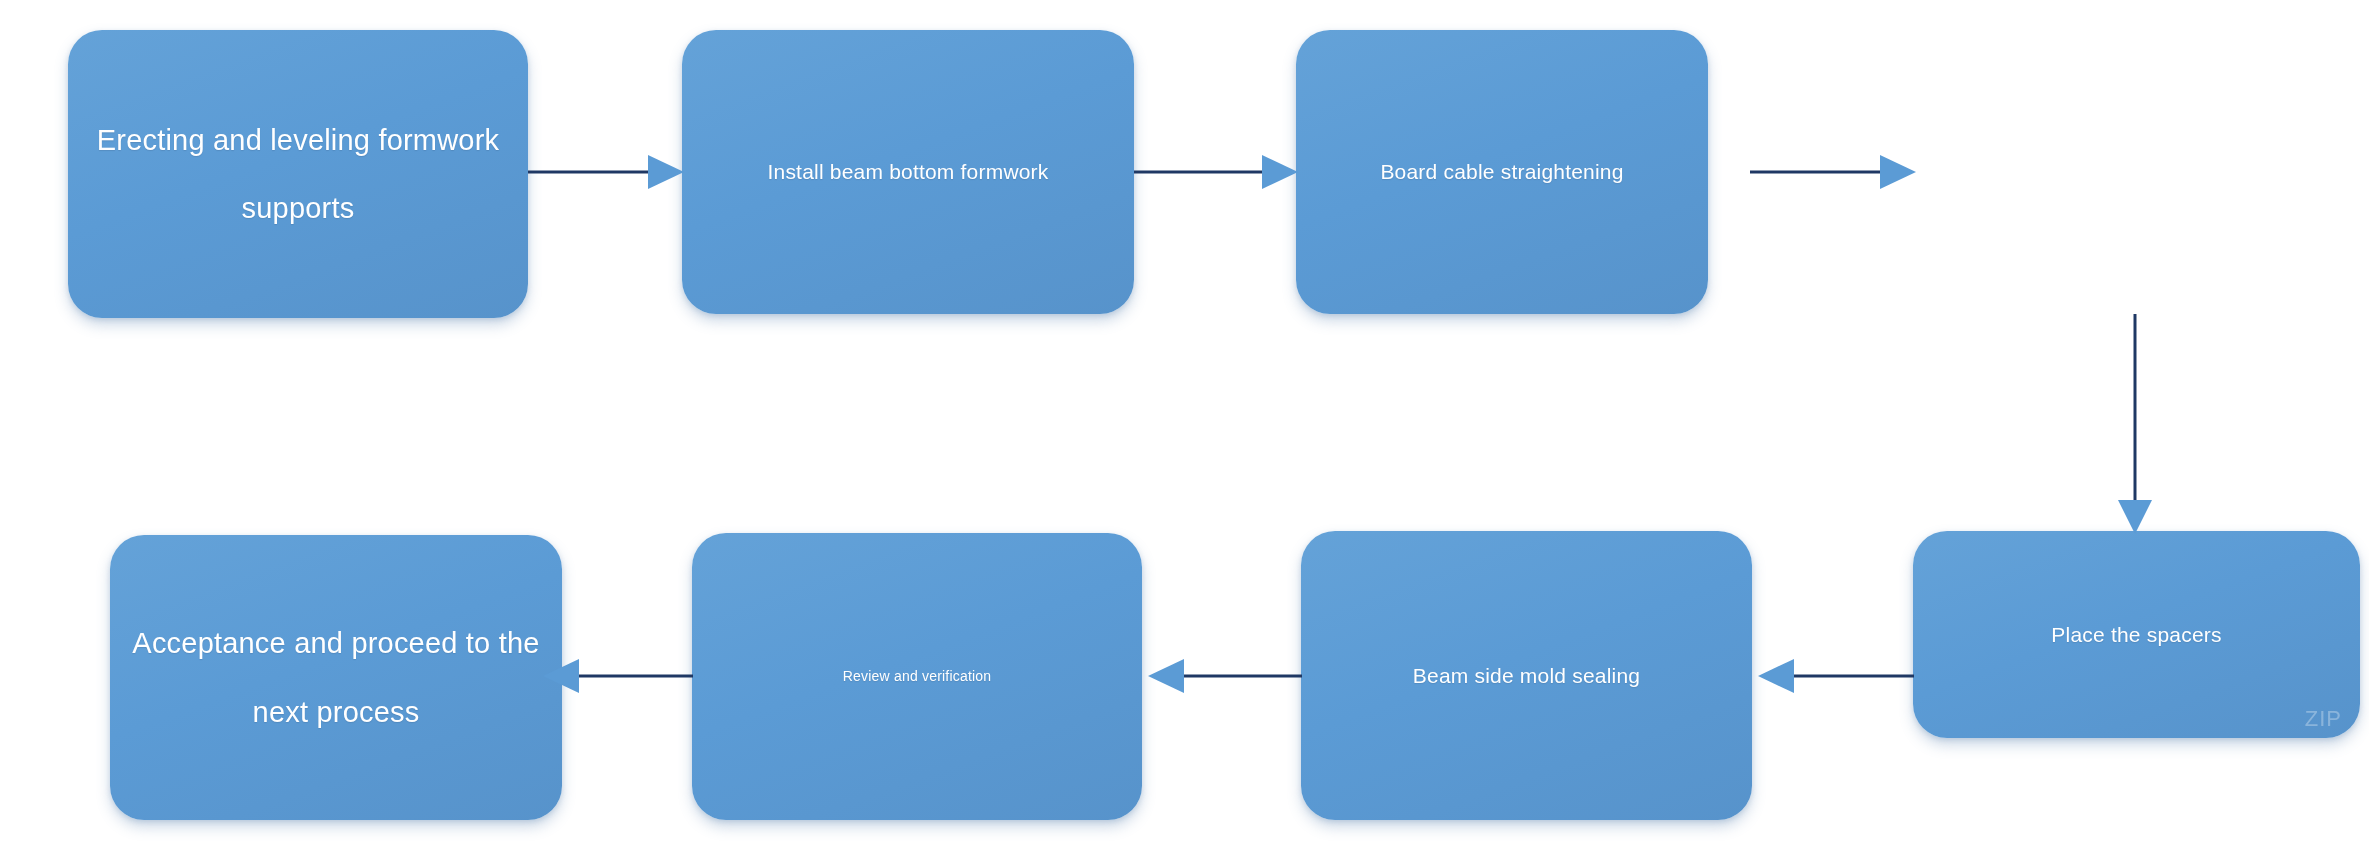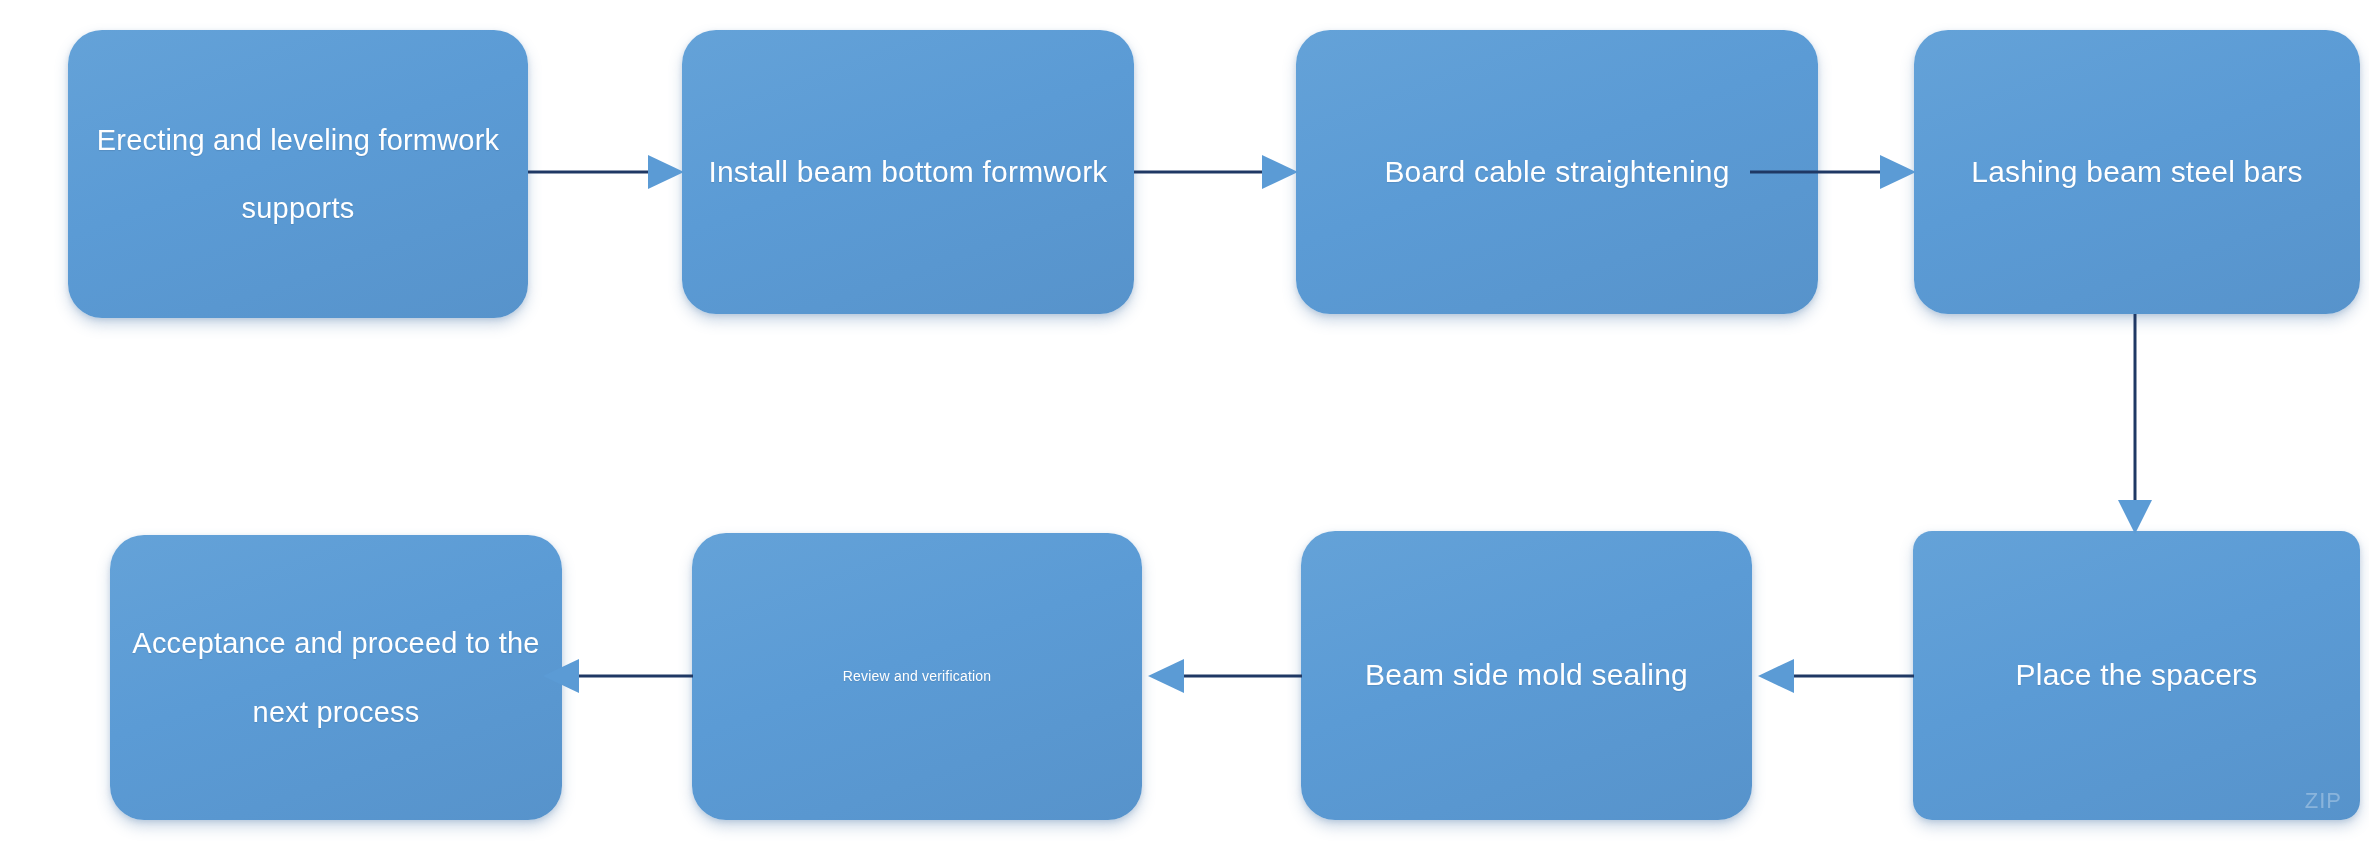--- a/index.html
+++ b/index.html
@@ -34,21 +34,21 @@
   .node-label {
     color: #ffffff;
     text-align: center;
     line-height: 2.35;
     letter-spacing: 0.2px;
     font-weight: 400;
     text-shadow: 0 1px 1px rgba(60,95,135,0.25);
     white-space: pre-line;
   }
   .fs-lg  { font-size: 29px; }
-  .fs-md  { font-size: 30px; }
+  .fs-md  { font-size: 21px; }
   .fs-sm  { font-size: 14px; }
 
   
   .conn {
     position: absolute;
   }
   .conn svg { display: block; overflow: visible; }
 
   
   .watermark {
@@ -69,42 +69,39 @@
 
   <div class="node" style="left:68px; top:30px; width:460px; height:288px;">
     <div class="node-label fs-lg">Erecting and leveling formwork
 supports</div>
   </div>
 
   <div class="node" style="left:682px; top:30px; width:452px; height:284px;">
     <div class="node-label fs-md">Install beam bottom formwork</div>
   </div>
 
-  <div class="node" style="left:1296px; top:30px; width:522px; height:284px;">
+  <div class="node" style="left:1296px; top:30px; width:412px; height:284px;">
     <div class="node-label fs-md">Board cable straightening</div>
   </div>
 
-  <div class="node" style="left:1914px; top:30px; width:446px; height:284px;">
-    <div class="node-label fs-md">Lashing beam steel bars</div>
-  </div>
 
   <div class="node" style="left:85px; top:535px; width:452px; height:285px;margin-left:25px;">
     <div class="node-label fs-lg">Acceptance and proceed to the
 next process</div>
   </div>
 
   <div class="node" style="left:692px; top:533px; width:450px; height:287px;">
     <div class="node-label fs-sm">Review and verification</div>
   </div>
 
   <div class="node" style="left:1301px; top:531px; width:451px; height:289px;align-items:center;">
     <div class="node-label fs-md">Beam side mold sealing</div>
   </div>
 
-  <div class="node" style="left:1913px; top:531px; width:447px; height:289px;border-radius:19px;">
+  <div class="node" style="left:1913px; top:531px; width:447px; height:207px;">
     <div class="node-label fs-md">Place the spacers</div>
     <span class="watermark">ZIP</span>
   </div>
 
   <div class="conn" style="left:528px; top:150px; width:156px; height:44px;">
     <svg width="156" height="44" viewBox="0 0 156 44">
       <line x1="0" y1="22" x2="124" y2="22" stroke="#1F3864" stroke-width="3"></line>
       <polygon points="120,5 156,22 120,39" fill="#5B9BD5"></polygon>
     </svg>
   </div>

